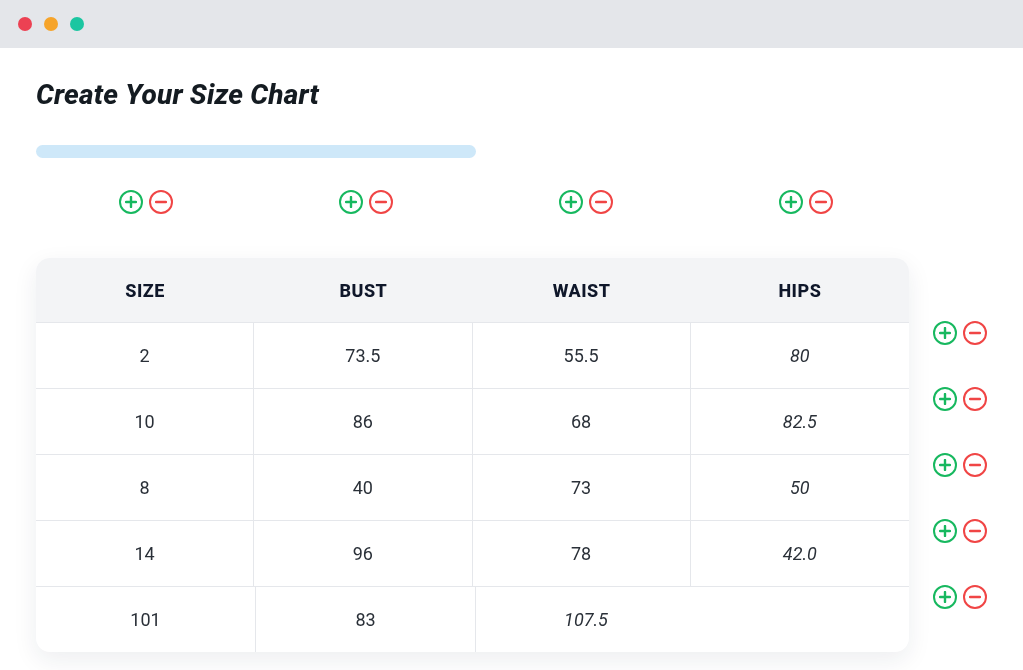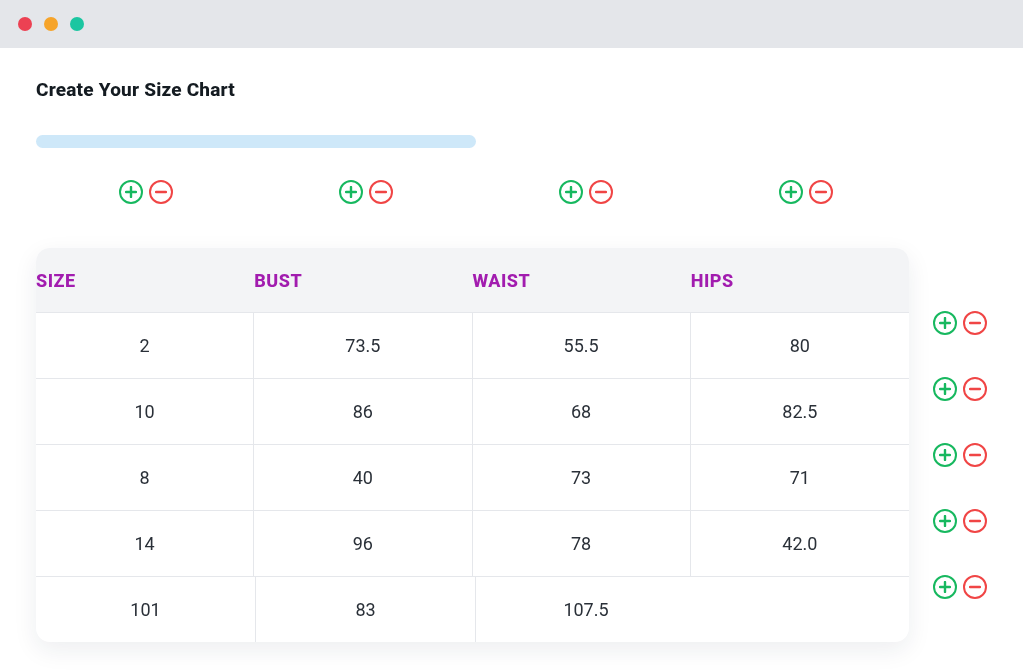--- a/index.html
+++ b/index.html
@@ -13,24 +13,25 @@
     gap: 12px;
   }
   .dot { width: 14px; height: 14px; border-radius: 50%; }
   .dot-red { background: #ec4153; }
   .dot-yellow { background: #f6a42a; }
   .dot-green { background: #1bc6a1; }
 
   .content { padding: 30px 36px 0 36px; }
 
   .page-title {
-    font-size: 19px;
+    font-size: 28px;
     font-weight: 800;
     color: #141b21;
     letter-spacing: .2px;
+    font-style: italic;
   }
 
   .progress-track {
     margin-top: 34px;
     width: 440px;
     height: 13px;
     border-radius: 7px;
     background: #cee8f9;
   }
 
@@ -71,46 +72,46 @@
   }
 
   .table-header {
     display: flex;
     background: #f3f4f6;
     height: 64px;
     align-items: center;
   }
   .th {
     width: 220px;
-    text-align: left;
+    text-align: center;
     font-weight: 800;
     font-size: 18px;
     letter-spacing: .5px;
-    color: #a21caf;
+    color: #0f172a;
   }
 
   .table-row {
     display: flex;
     height: 66px;
     border-top: 1px solid #e5e7eb;
     align-items: center;
     position: relative;
   }
   .td {
     width: 220px;
     text-align: center;
     font-size: 18px;
     color: #2a3038;
     border-right: 1px solid #e5e7eb;
     height: 100%;
     display: flex;
     align-items: center;
     justify-content: center;
   }
-  .td:last-child { border-right: none; }
+  .td:last-child { border-right: none; font-style: italic; }
 
   .row-with-controls {
     display: flex;
     align-items: center;
     gap: 24px;
   }
   .row-controls {
     display: flex;
     gap: 6px;
     align-items: center;
@@ -206,21 +207,21 @@
       <div class="table-row">
         <div class="td">10</div>
         <div class="td">86</div>
         <div class="td">68</div>
         <div class="td">82.5</div>
       </div>
       <div class="table-row">
         <div class="td">8</div>
         <div class="td">40</div>
         <div class="td">73</div>
-        <div class="td">71</div>
+        <div class="td">50</div>
       </div>
       <div class="table-row">
         <div class="td">14</div>
         <div class="td">96</div>
         <div class="td">78</div>
         <div class="td">42.0</div>
       </div>
       <div class="table-row">
         <div class="td">101</div>
         <div class="td">83</div>

